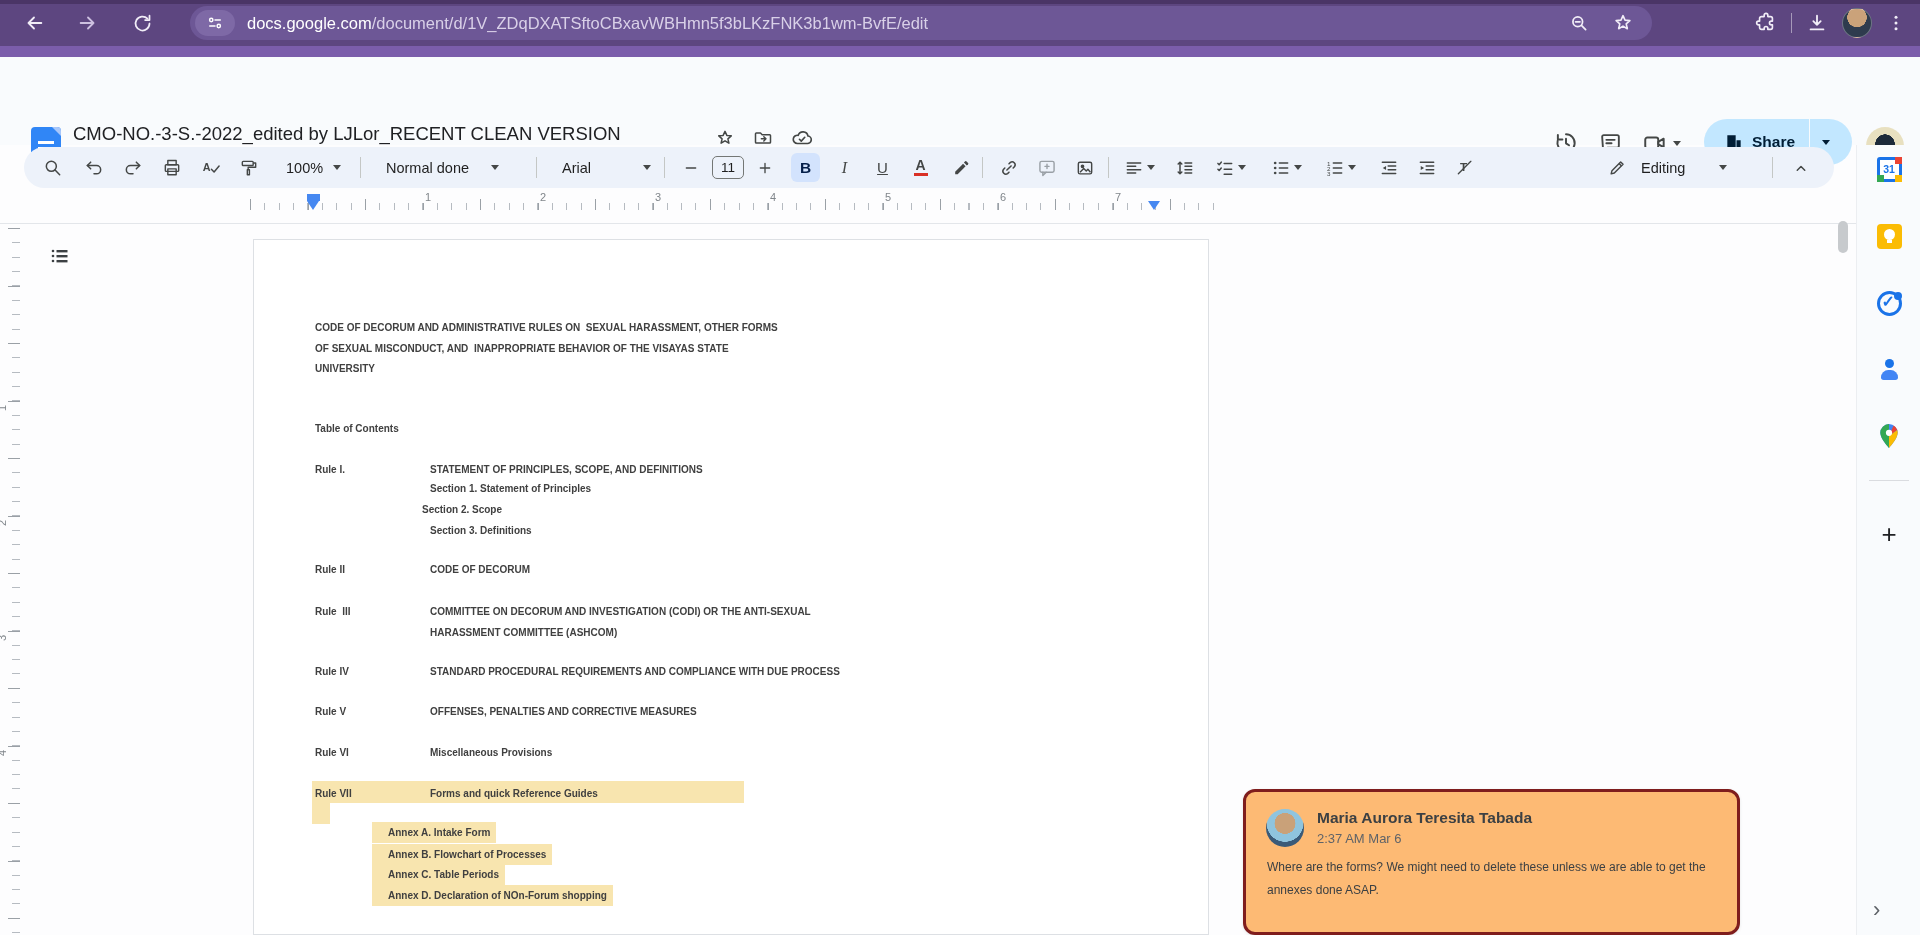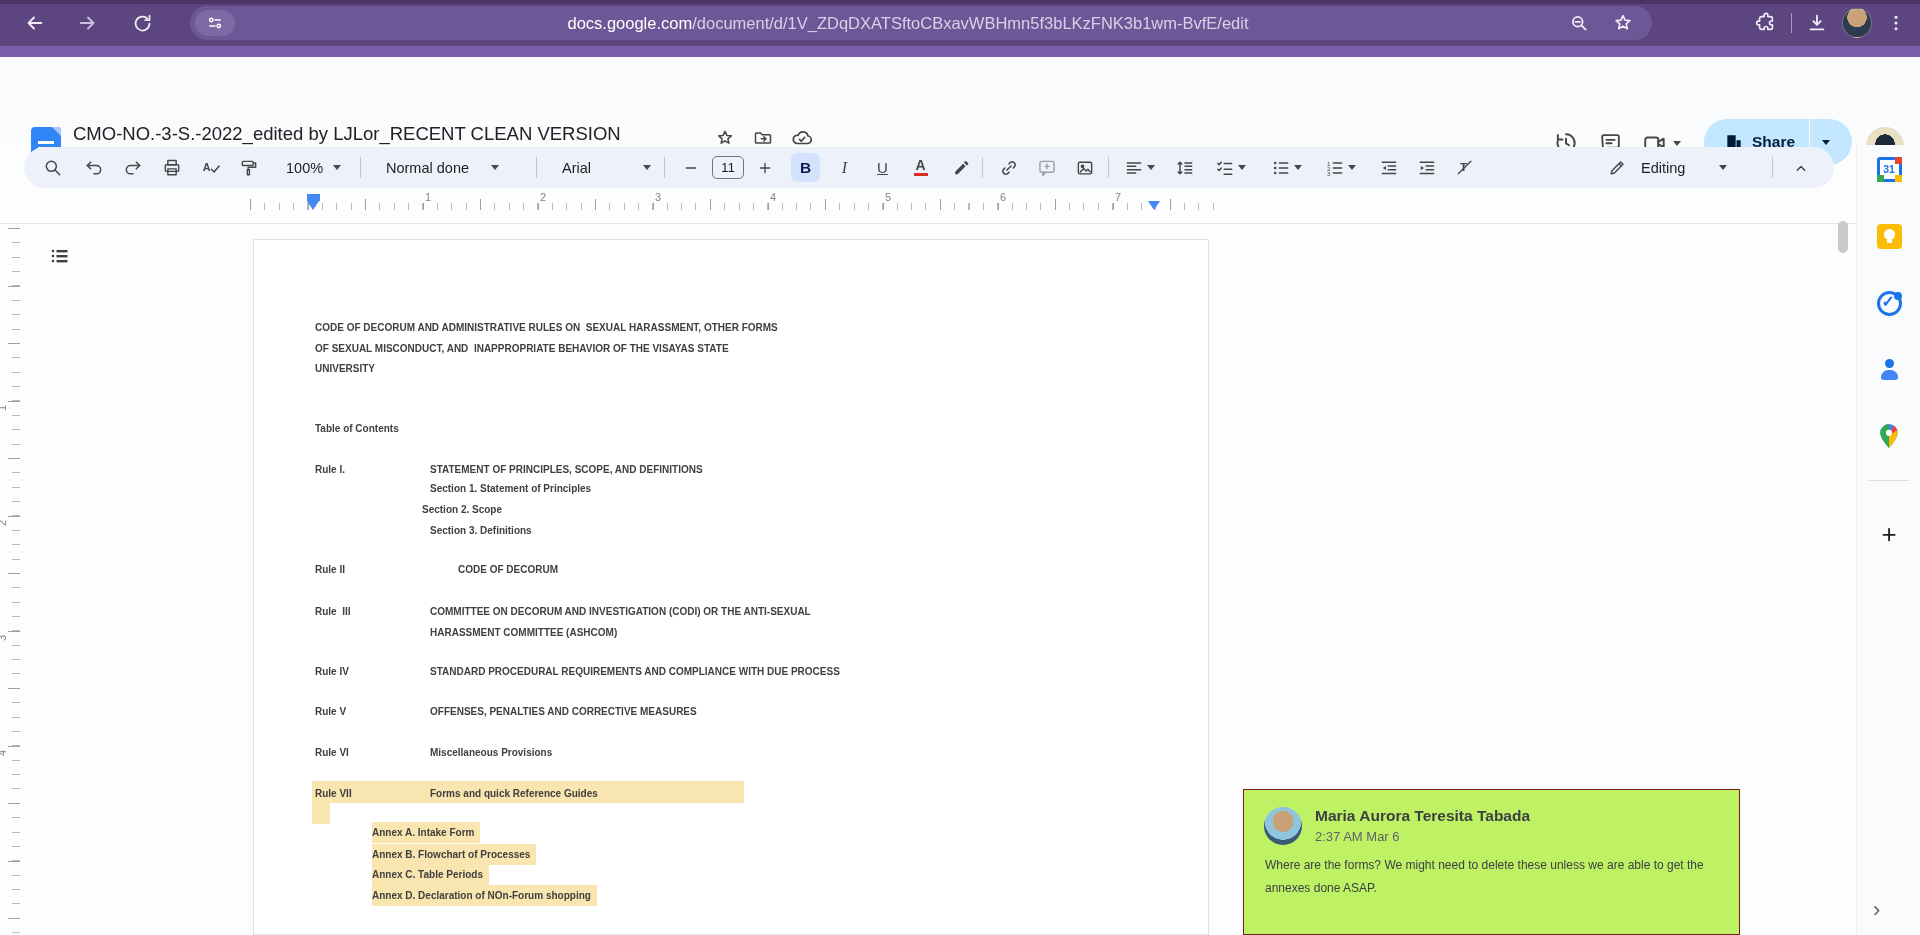--- a/index.html
+++ b/index.html
@@ -4,21 +4,21 @@
 <style>
   * { margin:0; padding:0; box-sizing:border-box; }
   html,body { width:1920px; height:935px; overflow:hidden; font-family:"Liberation Sans", sans-serif; }
   .screen { position:absolute; width:1920px; height:935px; background:#fdfdfe; }
 
   
   .chrome { position:absolute; left:0; top:0; width:1920px; height:57px; background:#5d4680; }
   .chrome-strip { position:absolute; left:0; top:46px; width:1920px; height:11px; background:#7b5dab; }
   .chrome-top { position:absolute; left:0; top:0; width:1920px; height:4px; background:#4a3566; }
   .nav-btn { position:absolute; top:7px; width:32px; height:32px; border-radius:50%; display:flex; align-items:center; justify-content:center; cursor:pointer; }
-  .omnibox { position:absolute; left:190px; top:6px; width:1462px; height:34px; border-radius:17px; background:#6d5796; display:flex; align-items:center;text-align:center; }
+  .omnibox { position:absolute; left:190px; top:6px; width:1462px; height:34px; border-radius:17px; background:#6d5796; display:flex; align-items:center; }
   .site-chip { margin-left:5px; width:40px; height:26px; border-radius:13px; background:#7e69a6; display:flex; align-items:center; justify-content:center; flex:0 0 auto; }
   .url-text { margin-left:12px; font-size:16.5px; color:#d9d0e8; white-space:nowrap; overflow:hidden; flex:1; }
   .url-text .domain { color:#ffffff; }
   .omni-icons { display:flex; align-items:center; gap:22px; margin-right:18px; }
   .chrome-right { position:absolute; right:0; top:0; height:46px; display:flex; align-items:center; gap:14px; padding-right:14px; }
   .chrome-divider { width:1px; height:20px; background:rgba(255,255,255,.45); }
   .chrome-avatar { width:30px; height:30px; border-radius:50%; background:radial-gradient(circle at 50% 30%, #caa27a 0 40%, #2e3b4e 41% 100%); border:1px solid rgba(255,255,255,.3); cursor:pointer; }
 
   
   .docs-header { position:absolute; left:0; top:57px; width:1920px; height:88px; background:#f9fbfd; }
@@ -65,27 +65,27 @@
   .ruler-v { position:absolute; left:0; top:0; width:24px; height:710px; }
   .vticks-minor { position:absolute; left:12px; top:3px; width:8px; height:707px;
     background:repeating-linear-gradient(to bottom,#b6bbc1 0 1px,transparent 1px 14.37px); }
   .vticks-half { position:absolute; left:8px; top:3px; width:12px; height:707px;
     background:repeating-linear-gradient(to bottom,#9aa0a6 0 1px,transparent 1px 57.5px); }
   .vnum { position:absolute; left:-1px; font-size:11px; color:#80868b; background:#fdfdfe; padding:2px 0; transform:rotate(-90deg); }
   .outline-btn { position:absolute; left:44px; top:16px; width:32px; height:32px; display:flex; align-items:center; justify-content:center; cursor:pointer; }
 
   .page { position:absolute; left:253px; top:14px; width:956px; height:696px; background:#ffffff; border:1px solid #dde0e4; cursor:text; }
   .dl { position:absolute; font-weight:bold; font-size:10px; line-height:21px; color:#404040; white-space:pre; }
-  .hl { background:#f8e5af; }
+  .hl { background:#f8e5af;padding-left:16px; }
   .hl-rect { position:absolute; background:#f8e5af; }
 
   .scroll-thumb { position:absolute; left:1838px; top:-4px; width:10px; height:32px; border-radius:5px; background:#c7cacd; cursor:grab; }
 
   
-  .comment-card { position:absolute; left:1243px; top:564px; width:497px; height:146px; background:#bef264; border:1px solid #7f1d1d; border-radius:0; box-shadow:0 1px 3px rgba(60,64,67,.12); cursor:pointer; }
+  .comment-card { position:absolute; left:1243px; top:564px; width:497px; height:146px; background:#fdba74; border:3px solid #7f1d1d; border-radius:12px; box-shadow:0 1px 3px rgba(60,64,67,.12); cursor:pointer; }
   .comment-avatar { position:absolute; left:20px; top:17px; width:38px; height:38px; border-radius:50%;
      background:radial-gradient(circle at 50% 38%, #c9a179 0 34%, #8fc4de 35% 60%, #3a5a78 61% 100%); }
   .comment-author { position:absolute; left:71px; top:17px; font-size:15.5px; font-weight:600; color:#3c4043; }
   .comment-time { position:absolute; left:71px; top:39px; font-size:13px; color:#5f6368; }
   .comment-text { position:absolute; left:21px; top:64px; width:458px; font-size:12px; line-height:23px; color:#3c4043; }
 
   
   .side-panel { position:absolute; left:1856px; top:145px; width:64px; height:790px; background:#f9fbfd; border-left:1px solid #eceef1; }
   .sp-btn { position:absolute; left:18px; width:28px; height:28px; display:flex; align-items:center; justify-content:center; cursor:pointer; }
   .sp-divider { position:absolute; left:12px; width:40px; height:1px; background:#dadce0; }
@@ -461,21 +461,21 @@
 
       <div class="dl" style="left:61px; top:178px;">Table of Contents</div>
 
       <div class="dl" style="left:61px;  top:219px;">Rule I.</div>
       <div class="dl" style="left:176px; top:219px;">STATEMENT OF PRINCIPLES, SCOPE, AND DEFINITIONS</div>
       <div class="dl" style="left:176px; top:238px;">Section 1. Statement of Principles</div>
       <div class="dl" style="left:168px; top:259px;">Section 2. Scope</div>
       <div class="dl" style="left:176px; top:280px;">Section 3. Definitions</div>
 
       <div class="dl" style="left:61px;  top:319px;">Rule II</div>
-      <div class="dl" style="left:176px; top:319px;margin-left:28px;">CODE OF DECORUM</div>
+      <div class="dl" style="left:176px; top:319px;">CODE OF DECORUM</div>
 
       <div class="dl" style="left:61px;  top:361px;">Rule  III</div>
       <div class="dl" style="left:176px; top:361px;">COMMITTEE ON DECORUM AND INVESTIGATION (CODI) OR THE ANTI-SEXUAL</div>
       <div class="dl" style="left:176px; top:382px;">HARASSMENT COMMITTEE (ASHCOM)</div>
 
       <div class="dl" style="left:61px;  top:421px;">Rule IV</div>
       <div class="dl" style="left:176px; top:421px;">STANDARD PROCEDURAL REQUIREMENTS AND COMPLIANCE WITH DUE PROCESS</div>
 
       <div class="dl" style="left:61px;  top:461px;">Rule V</div>
       <div class="dl" style="left:176px; top:461px;">OFFENSES, PENALTIES AND CORRECTIVE MEASURES</div>

